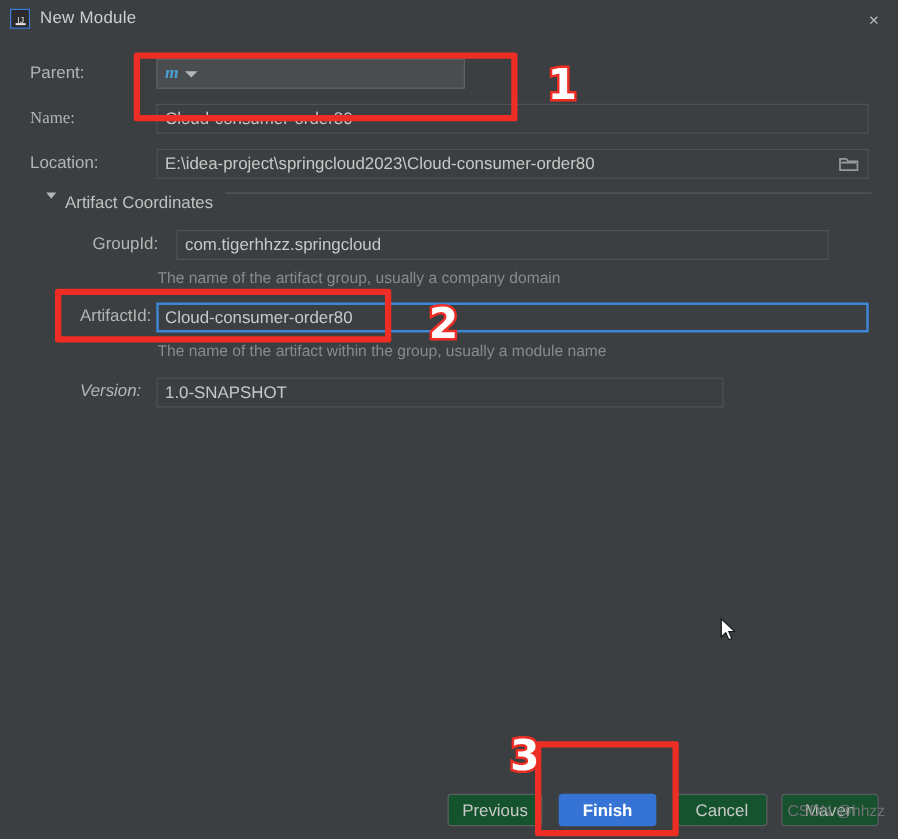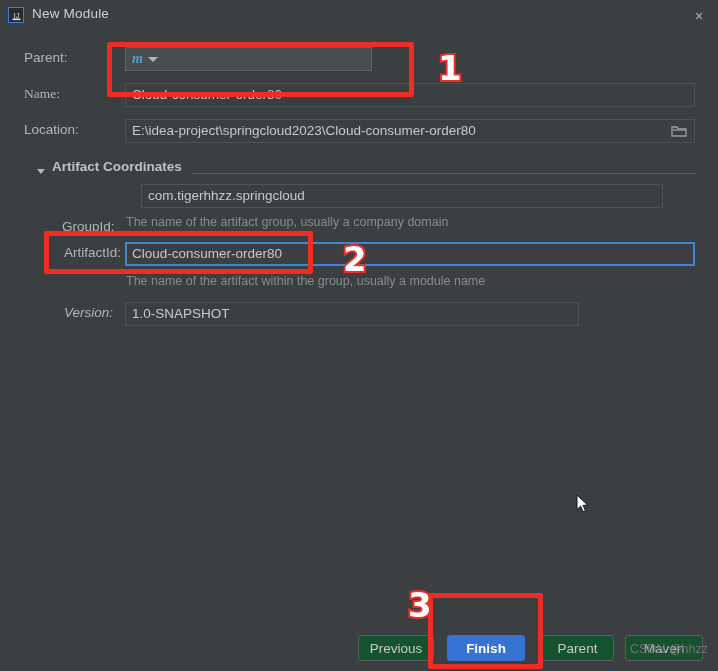--- a/index.html
+++ b/index.html
@@ -130,22 +130,21 @@
     right: 8px; top: 5px;
     width: 16px; height: 14px;
   }
 
   
   .section {
     position: absolute;
     left: 37px; top: 154px;
     width: 660px; height: 20px;
     display: flex;
-    align-items: flex-end;
-    font-weight: bold;
+    align-items: flex-start;
   }
   .tri {
     width: 0; height: 0;
     border-left: 4.5px solid transparent;
     border-right: 4.5px solid transparent;
     border-top: 5px solid #b6b6b6;
     margin-right: 7px;
   }
   .section-title {
     font-size: 13.5px;
@@ -269,39 +268,39 @@
   </svg>
 </div>
 
 <div class="section">
   <span class="tri"></span>
   <span class="section-title">Artifact Coordinates</span>
   <span class="section-line"></span>
 </div>
 
 <div class="row" style="top:184px;">
-  <div class="lbl" style="left:62px;margin-top:32px;">GroupId:</div>
+  <div class="lbl" style="left:74px;">GroupId:</div>
 </div>
 <div class="field" style="left:141px; top:184px; width:522px;">com.tigerhhzz.springcloud</div>
 <div class="hint" style="left:126px; top:215px;">The name of the artifact group, usually a company domain</div>
 
 <div class="row" style="top:242px;">
   <div class="lbl" style="left:64px;">ArtifactId:</div>
 </div>
 <div class="field focused" style="left:125px; top:242px; width:570px;">Cloud-consumer-order80</div>
 <div class="hint" style="left:126px; top:274px;">The name of the artifact within the group, usually a module name</div>
 
 <div class="row" style="top:302px;">
   <div class="lbl" style="left:64px;font-style:italic;">Version:</div>
 </div>
 <div class="field" style="left:125px; top:302px; width:454px;">1.0-SNAPSHOT</div>
 
 <div class="btn" style="left:358px; top:635px; width:76px;">Previous</div>
 <div class="btn primary" style="left:447px; top:635px; width:78px;">Finish</div>
-<div class="btn" style="left:541px; top:635px; width:73px;">Parent</div>
+<div class="btn" style="left:541px; top:635px; width:73px;">Cancel</div>
 <div class="btn help" style="left:625px; top:635px; width:78px;">Maven</div>
 
 <div class="anno-box" style="left:107px; top:42px; width:307px; height:55px;"></div>
 <div class="anno-num" style="left:438px; top:51px;">1</div>
 
 <div class="anno-box" style="left:44px; top:231px; width:269px; height:43px;"></div>
 <div class="anno-num" style="left:343px; top:242px;">2</div>
 
 <div class="anno-box" style="left:428px; top:593px; width:115px; height:76px;"></div>
 <div class="anno-num" style="left:408px; top:588px;">3</div>

